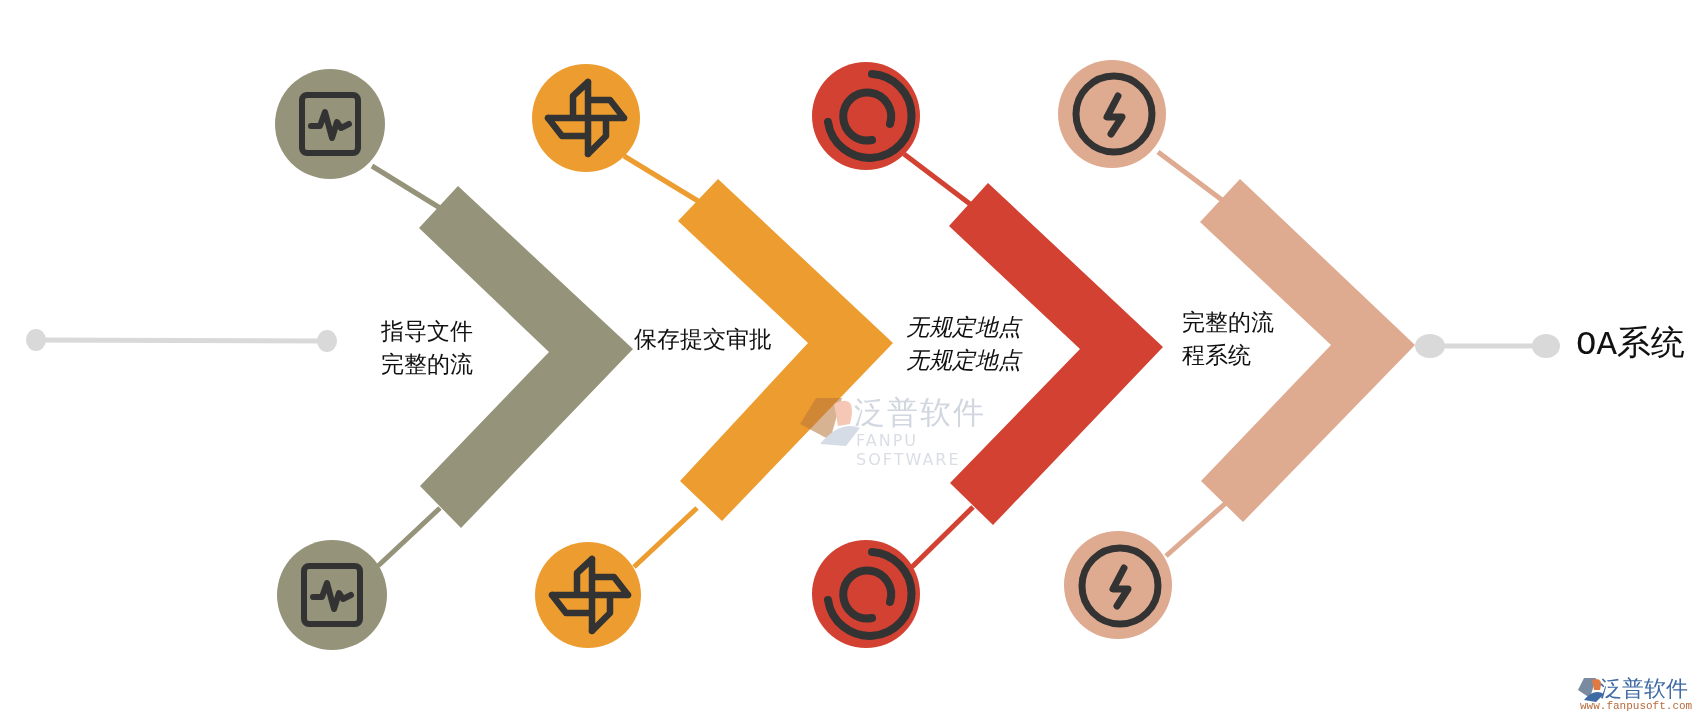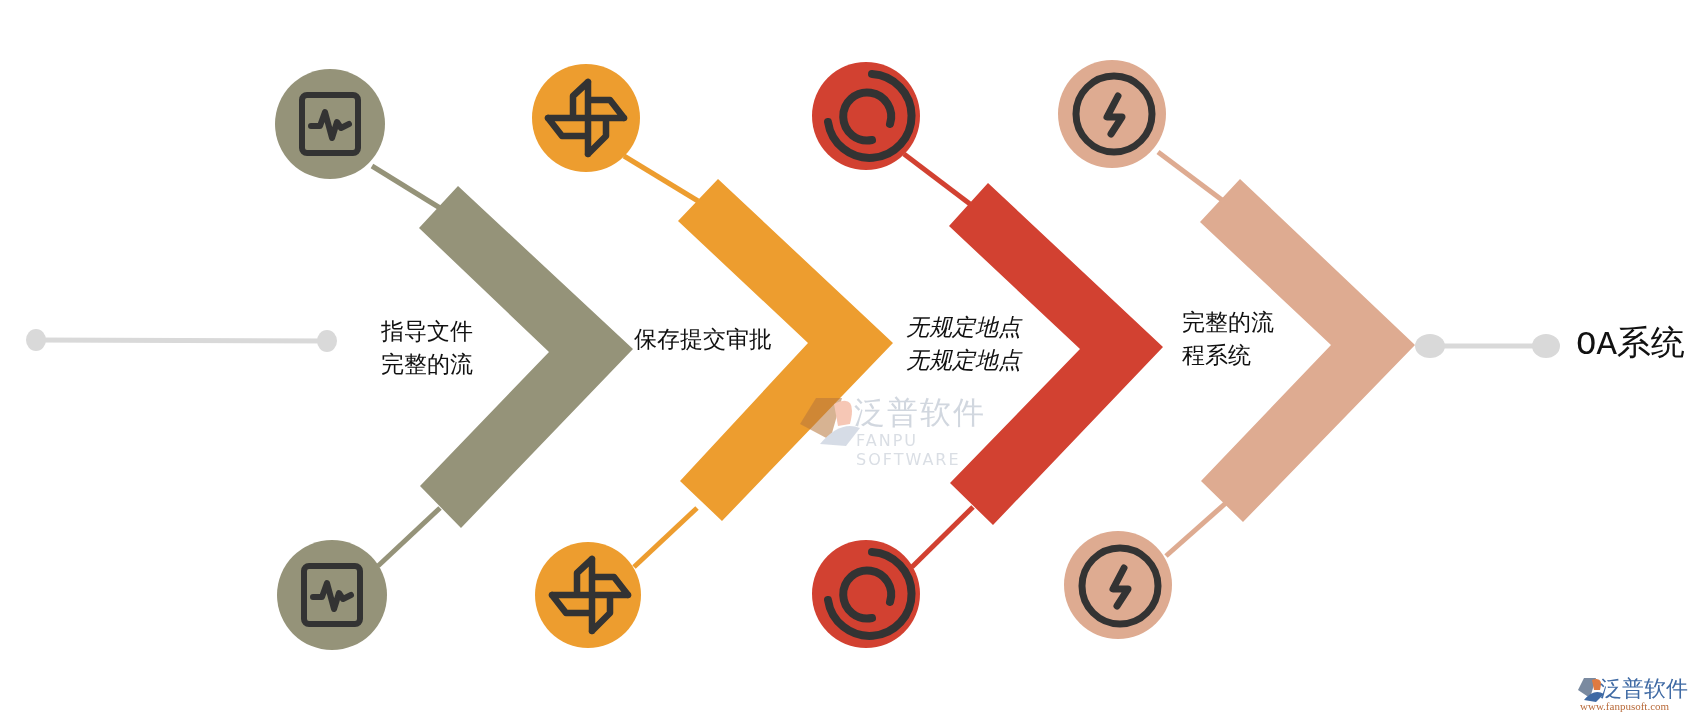--- a/index.html
+++ b/index.html
@@ -7,21 +7,21 @@
          font-family: "DejaVu Sans", "Liberation Sans", sans-serif; }
   #diagram { position: absolute; left: 0; top: 0; width: 1708px; height: 721px; }
   .label { position: absolute; color: #111; font-size: 23px; line-height: 33px; white-space: nowrap; }
   .label span { display: block; }
   .final { position: absolute; left: 1576px; top: 320px; font-size: 34px; color: #111; font-family: Liberation Mono, monospace; }
   .wm { position: absolute; left: 790px; top: 392px; width: 230px; height: 60px; opacity: 0.9; }
   .wm-cn { position: absolute; left: 64px; top: 0; font-size: 31px; color: #cdd3dc; letter-spacing: 2px; }
   .wm-en { position: absolute; left: 66px; top: 39px; font-size: 16px; color: #d6dbe2; letter-spacing: 2px; }
   .logo { position: absolute; left: 1578px; top: 674px; width: 130px; height: 40px; }
   .logo-cn { position: absolute; left: 22px; top: 0; font-size: 22px; color: #3f6aa4; }
-  .logo-url { position: absolute; left: 2px; top: 26px; font-size: 11px; color: #b86a3a; font-family: Liberation Serif, serif; }
+  .logo-url { position: absolute; left: 2px; top: 26px; font-size: 11px; color: #b86a3a; font-family: Liberation Mono, monospace; }
 </style>
 </head>
 <body>
 
 <svg id="diagram" viewBox="0 0 1708 721" xmlns="http://www.w3.org/2000/svg">
 
   <g>
     <line x1="36" y1="340" x2="328" y2="341" stroke="#D9D9D9" stroke-width="5"></line>
     <ellipse cx="36" cy="340" rx="10" ry="11" fill="#D9D9D9"></ellipse>
     <ellipse cx="327" cy="341" rx="10" ry="11" fill="#D9D9D9"></ellipse>

